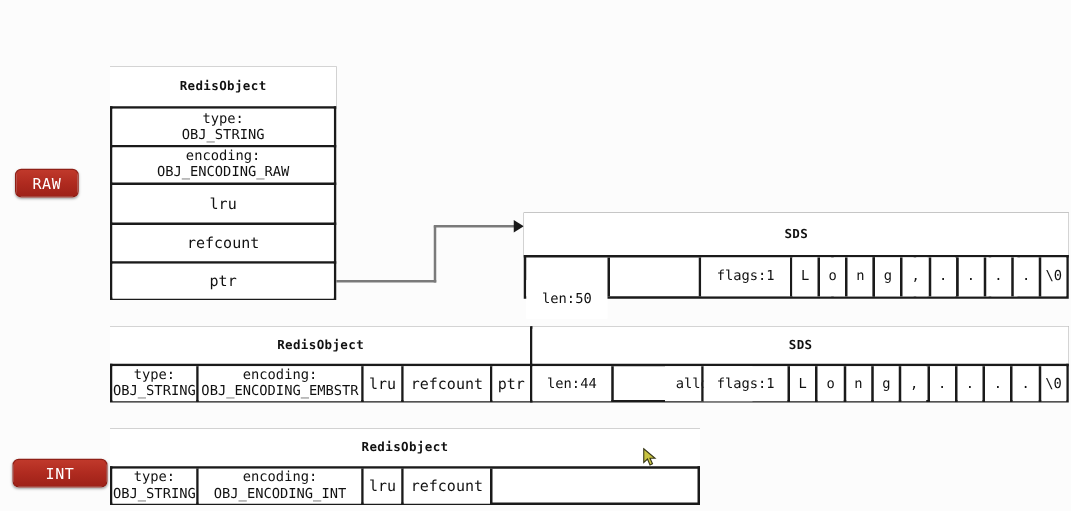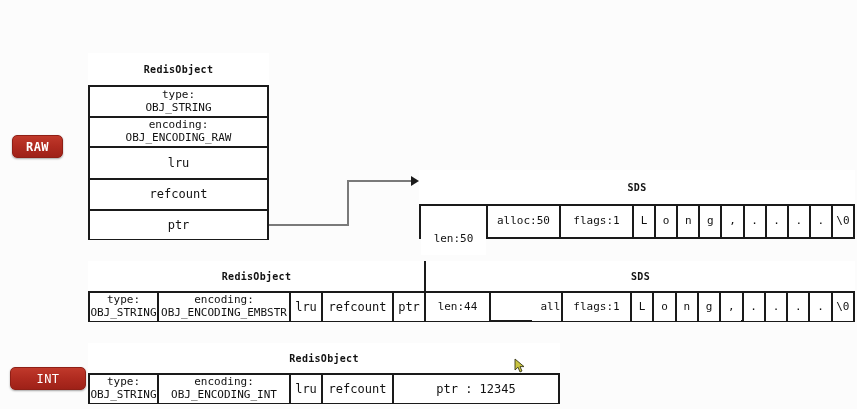--- a/index.html
+++ b/index.html
@@ -43,21 +43,21 @@
     box-shadow: 0 1px 2px rgba(0,0,0,0.35);
     color: #ffffff;
     font-family: "DejaVu Sans Mono", monospace;
     font-size: 12px;
     display: flex;
     align-items: center;
     justify-content: center;
     box-sizing: border-box;
     letter-spacing: 0.5px;
   }
-  #badge-raw    { left: 12px; top: 135px; width: 51px; font-weight: bold; }
+  #badge-raw    { left: 12px; top: 135px; width: 51px; }
   #badge-embstr { left: 6px;  top: 281px; width: 68px; }
   #badge-int    { left: 10px; top: 367px; width: 76px; }
 
   
   .box {
     position: absolute;
     box-sizing: border-box;
     border: 2px solid #1a1a1a;
     background: #ffffff;
   }
@@ -157,21 +157,20 @@
   <div class="conn" style="left:347px; top:181px; width:2px; height:45px;"></div>
   <div class="conn" style="left:347px; top:180px; width:66px; height:2px;"></div>
   <div class="arrowhead" style="left:411px; top:176px;"></div>
 
   <div class="box" style="left:419px; top:170px; width:436px; height:69px;"></div>
   <div class="hdr" style="left:419px; top:170px; width:436px; height:34px;">SDS</div>
   <div class="sepline" style="left:419px; top:204px; width:436px; height:2px;"></div>
 
   <div class="cell" style="left:421px; top:224px; width:65px; height:31px;">len:50</div>
   <div class="sepline" style="left:486px; top:206px; width:2px; height:31px;"></div>
-  <div class="cell" style="left:488px; top:206px; width:71px; height:31px;">alloc:50</div>
   <div class="sepline" style="left:559px; top:206px; width:2px; height:31px;"></div>
   <div class="cell" style="left:561px; top:206px; width:71px; height:31px;">flags:1</div>
   <div class="sepline" style="left:632px; top:206px; width:2px; height:31px;"></div>
 
   <div class="cell" style="left:634px; top:206px; width:31px; height:31px;">L</div>
   <div class="sepline" style="left:665px; top:206px; width:2px; height:31px;"></div>
   <div class="cell" style="left:667px; top:206px; width:31px; height:31px;">o</div>
   <div class="sepline" style="left:698px; top:206px; width:2px; height:31px;"></div>
   <div class="cell" style="left:700px; top:206px; width:31px; height:31px;">n</div>
   <div class="sepline" style="left:731px; top:206px; width:2px; height:31px;"></div>
@@ -223,21 +222,20 @@
   <div class="sepline" style="left:157px; top:375px; width:2px; height:28px;"></div>
   <div class="cell" style="left:159px; top:375px; width:130px; height:28px;">
     <span>encoding:</span>
     <span>OBJ_ENCODING_INT</span>
   </div>
   <div class="sepline" style="left:289px; top:375px; width:2px; height:28px;"></div>
   <div class="cell big" style="left:291px; top:375px; width:30px; height:28px;">lru</div>
   <div class="sepline" style="left:321px; top:375px; width:2px; height:28px;"></div>
   <div class="cell big" style="left:323px; top:375px; width:69px; height:28px;">refcount</div>
   <div class="sepline" style="left:392px; top:375px; width:2px; height:28px;"></div>
-  <div class="cell big" style="left:394px; top:375px; width:164px; height:28px;">ptr : 12345</div>
 
   <svg id="mouse-cursor" viewBox="0 0 12 16">
     <polygon points="1,1 1,12 4,9.2 6,14 8,13 6,8.6 10,8.6" fill="#c9c441" stroke="#3a3a1a" stroke-width="0.9"></polygon>
   </svg>
 
 <div class="cell" style="left: 634px; top: 206px; width: 20.1px; height: 31px;">L</div>
     <div class="cell" style="left: 656.1px; top: 206px; width: 20.1px; height: 31px;">o</div>
     <div class="sepline" style="left: 654.1px; top: 206px; width: 2px; height: 31px;"></div>
     <div class="cell" style="left: 678.2px; top: 206px; width: 20.1px; height: 31px;">n</div>
     <div class="sepline" style="left: 676.2px; top: 206px; width: 2px; height: 31px;"></div>

